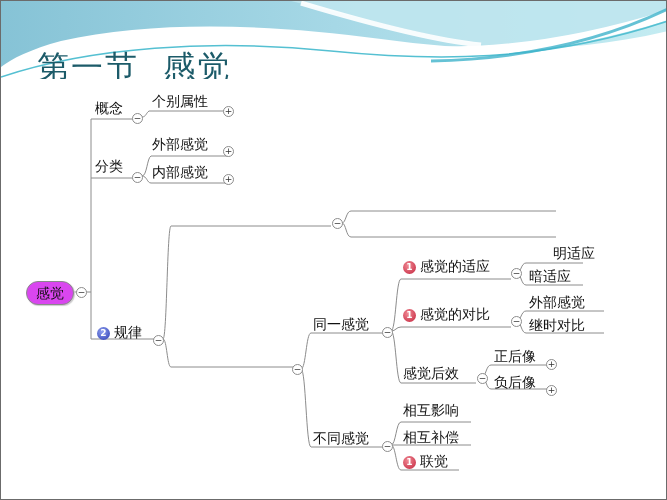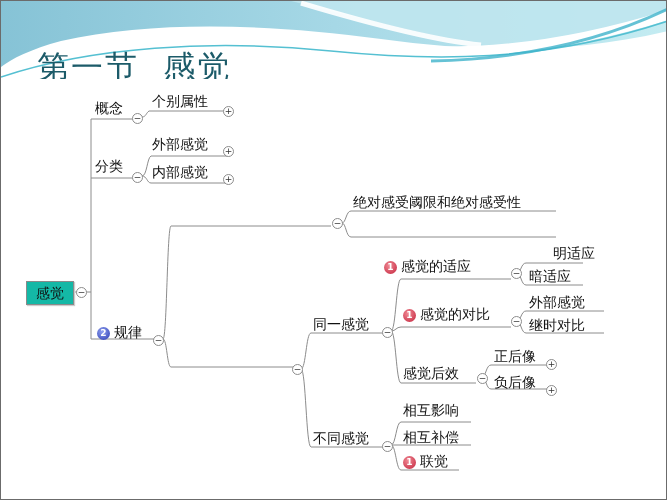--- a/index.html
+++ b/index.html
@@ -4,22 +4,22 @@
 <style>
   html, body { margin:0; padding:0; }
   body { width:667px; height:500px; position:relative; overflow:hidden; background:#fff;
          font-family:"DejaVu Sans","Liberation Sans",sans-serif; }
   .frame { position:absolute; left:0; top:0; width:665px; height:498px; border:1px solid #6b6b6b; box-sizing:content-box; overflow:hidden; }
   .wave { position:absolute; left:0; top:0; }
   .title { position:absolute; left:36px; top:46px; font-family:"DejaVu Serif","Liberation Serif",serif;
            font-size:32px; color:#1c5b69; letter-spacing:2px; height:32px; overflow:hidden; line-height:40px; white-space:pre; }
   .lines { position:absolute; left:0; top:0; }
   .node { position:absolute; font-size:14px; color:#111; line-height:18px; white-space:nowrap; }
-  .root { position:absolute; left:25px; top:280px; width:46px; height:22px; border:1px solid #8a8a8a; border-radius:0;
-          font-size:14px; line-height:22px; text-align:center; background:#14b8a6; color:#111; box-shadow:1px 1px 1px #ccc; }
+  .root { position:absolute; left:25px; top:280px; width:46px; height:22px; border:1px solid #8a8a8a; border-radius:12px;
+          font-size:14px; line-height:22px; text-align:center; background:#d946ef; color:#111; box-shadow:1px 1px 1px #ccc; }
   .toggle { position:absolute; width:9px; height:9px; border:1px solid #8c8c8c; border-radius:50%; background:#fff;
             font-size:9px; line-height:9px; text-align:center; color:#333; }
   .badge { display:inline-block; width:13px; height:13px; border-radius:50%; color:#fff; font-size:9px; font-weight:bold;
            line-height:13px; text-align:center; vertical-align:1px; margin-right:4px; }
   .badge.red { background:radial-gradient(circle at 40% 35%, #f08a95, #c3213a); }
   .badge.blue { background:radial-gradient(circle at 40% 35%, #8fa0f0, #2a3ab0); }
   .check { color:#d0141e; font-size:15px; margin-right:4px; }
 </style>
 </head>
 <body>
@@ -109,28 +109,27 @@
   <div class="toggle" style="left:222px;top:105px">+</div>
 
   <div class="node" style="left:151px;top:134px">外部感觉</div>
   <div class="toggle" style="left:222px;top:145px">+</div>
 
   <div class="node" style="left:151px;top:162px">内部感觉</div>
   <div class="toggle" style="left:222px;top:173px">+</div>
 
   <div class="toggle" style="left:331px;top:217px">−</div>
 
-  <div class="node" style="left:352px;top:192px">绝对感受阈限和绝对感受性</div>
 
   <div class="toggle" style="left:291px;top:363px">−</div>
 
   <div class="node" style="left:312px;top:314px">同一感觉</div>
   <div class="toggle" style="left:381px;top:326px">−</div>
 
-  <div class="node" style="left:383px;top:256px">
+  <div class="node" style="left:402px;top:256px">
     <span class="badge red">1</span><span>感觉的适应</span>
   </div>
   <div class="toggle" style="left:510px;top:267px">−</div>
   <div class="node" style="left:552px;top:243px">明适应</div>
   <div class="node" style="left:528px;top:266px">暗适应</div>
 
   <div class="node" style="left:402px;top:304px">
     <span class="badge red">1</span><span>感觉的对比</span>
   </div>
   <div class="toggle" style="left:510px;top:315px">−</div>

